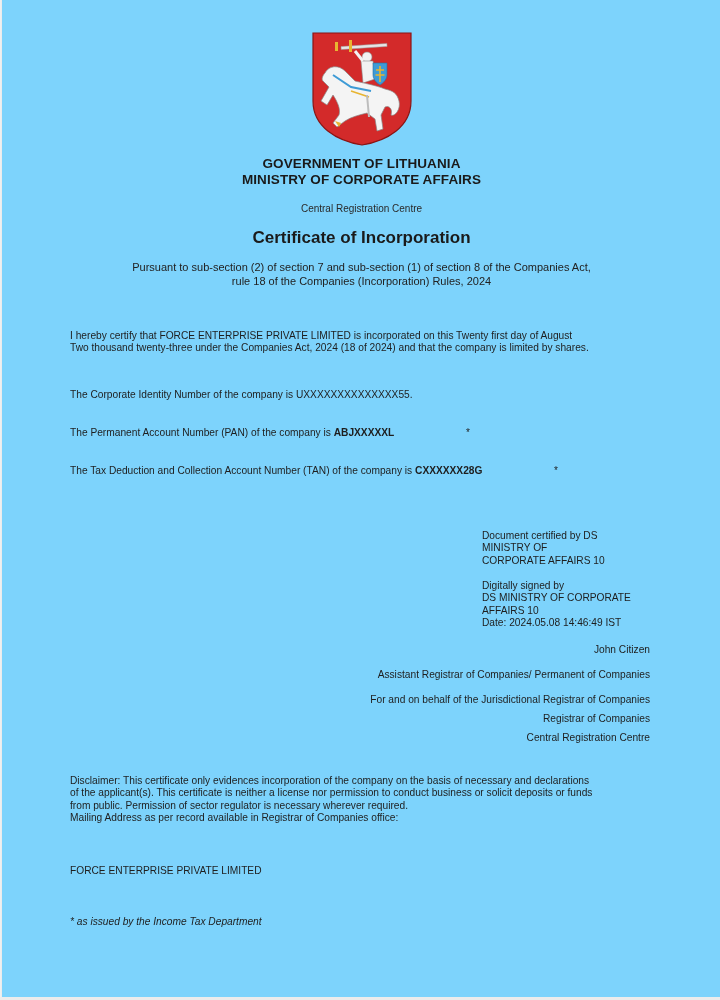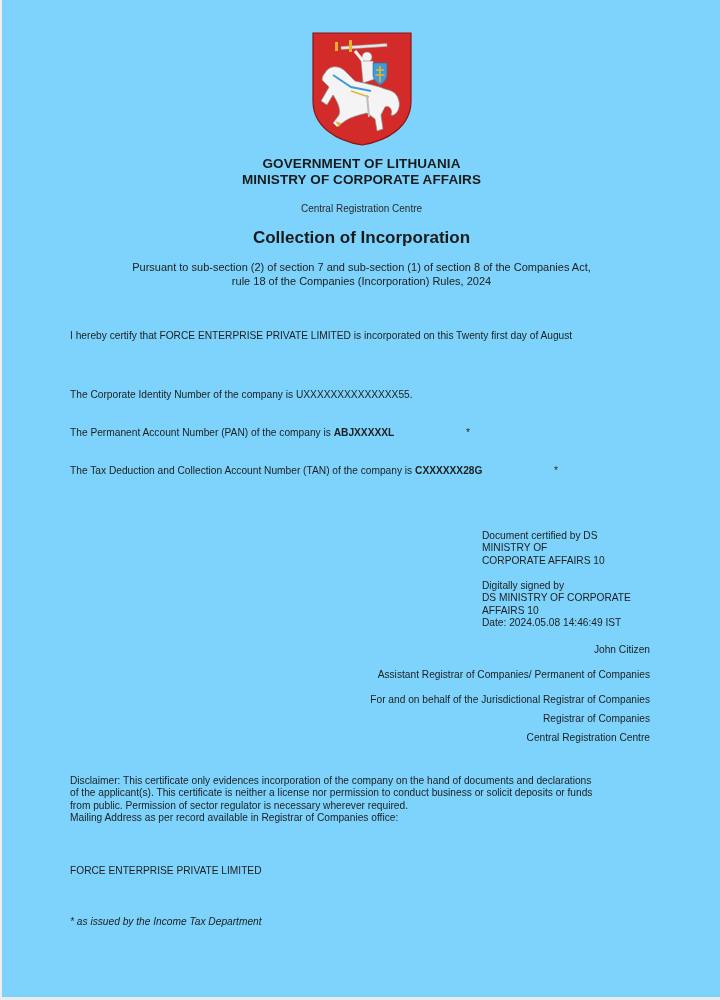--- a/index.html
+++ b/index.html
@@ -54,29 +54,30 @@
     </svg>
   </div>
 
   <div class="abs center h-gov">
     <div>GOVERNMENT OF LITHUANIA</div>
     <div>MINISTRY OF CORPORATE AFFAIRS</div>
   </div>
 
   <div class="abs center h-centre">Central Registration Centre</div>
 
-  <div class="abs center h-title">Collection of Incorporation</div>
+  <div class="abs center h-title">Certificate of Incorporation</div>
 
   <div class="abs center pursuant">
     <div>Pursuant to sub-section (2) of section 7 and sub-section (1) of section 8 of the Companies Act,</div>
     <div>rule 18 of the Companies (Incorporation) Rules, 2024</div>
   </div>
 
   <div class="abs body-text" style="top:330px;">
     <div>I hereby certify that FORCE ENTERPRISE PRIVATE LIMITED is incorporated on this Twenty first day of August</div>
+    <div>Two thousand twenty-three under the Companies Act, 2024 (18 of 2024) and that the company is limited by shares.</div>
   </div>
 
   <div class="abs body-text" style="top:389px;">The Corporate Identity Number of the company is UXXXXXXXXXXXXXX55.</div>
 
   <div class="abs body-text" style="top:427px;">
     <span>The Permanent Account Number (PAN) of the company is </span><b>ABJXXXXXL</b>
     <span class="star" style="left:396px; top:0;">*</span>
   </div>
 
   <div class="abs body-text" style="top:465px;">
@@ -98,21 +99,21 @@
     <div>Date: 2024.05.08 14:46:49 IST</div>
   </div>
 
   <div class="abs right-line" style="top:644px;">John Citizen</div>
   <div class="abs right-line" style="top:669px;">Assistant Registrar of Companies/ Permanent of Companies</div>
   <div class="abs right-line" style="top:694px;">For and on behalf of the Jurisdictional Registrar of Companies</div>
   <div class="abs right-line" style="top:713px;">Registrar of Companies</div>
   <div class="abs right-line" style="top:732px;">Central Registration Centre</div>
 
   <div class="abs body-text" style="top:775px;">
-    <div>Disclaimer: This certificate only evidences incorporation of the company on the hand of documents and declarations</div>
+    <div>Disclaimer: This certificate only evidences incorporation of the company on the basis of necessary and declarations</div>
     <div>of the applicant(s). This certificate is neither a license nor permission to conduct business or solicit deposits or funds</div>
     <div>from public. Permission of sector regulator is necessary wherever required.</div>
   </div>
 
   <div class="abs body-text" style="top:812px;">Mailing Address as per record available in Registrar of Companies office:</div>
   <div class="abs body-text" style="top:865px;">FORCE ENTERPRISE PRIVATE LIMITED</div>
   <div class="abs body-text" style="top:916px;font-style:italic;">* as issued by the Income Tax Department</div>
 </div>
 
 <div class="bottom-strip"></div>

